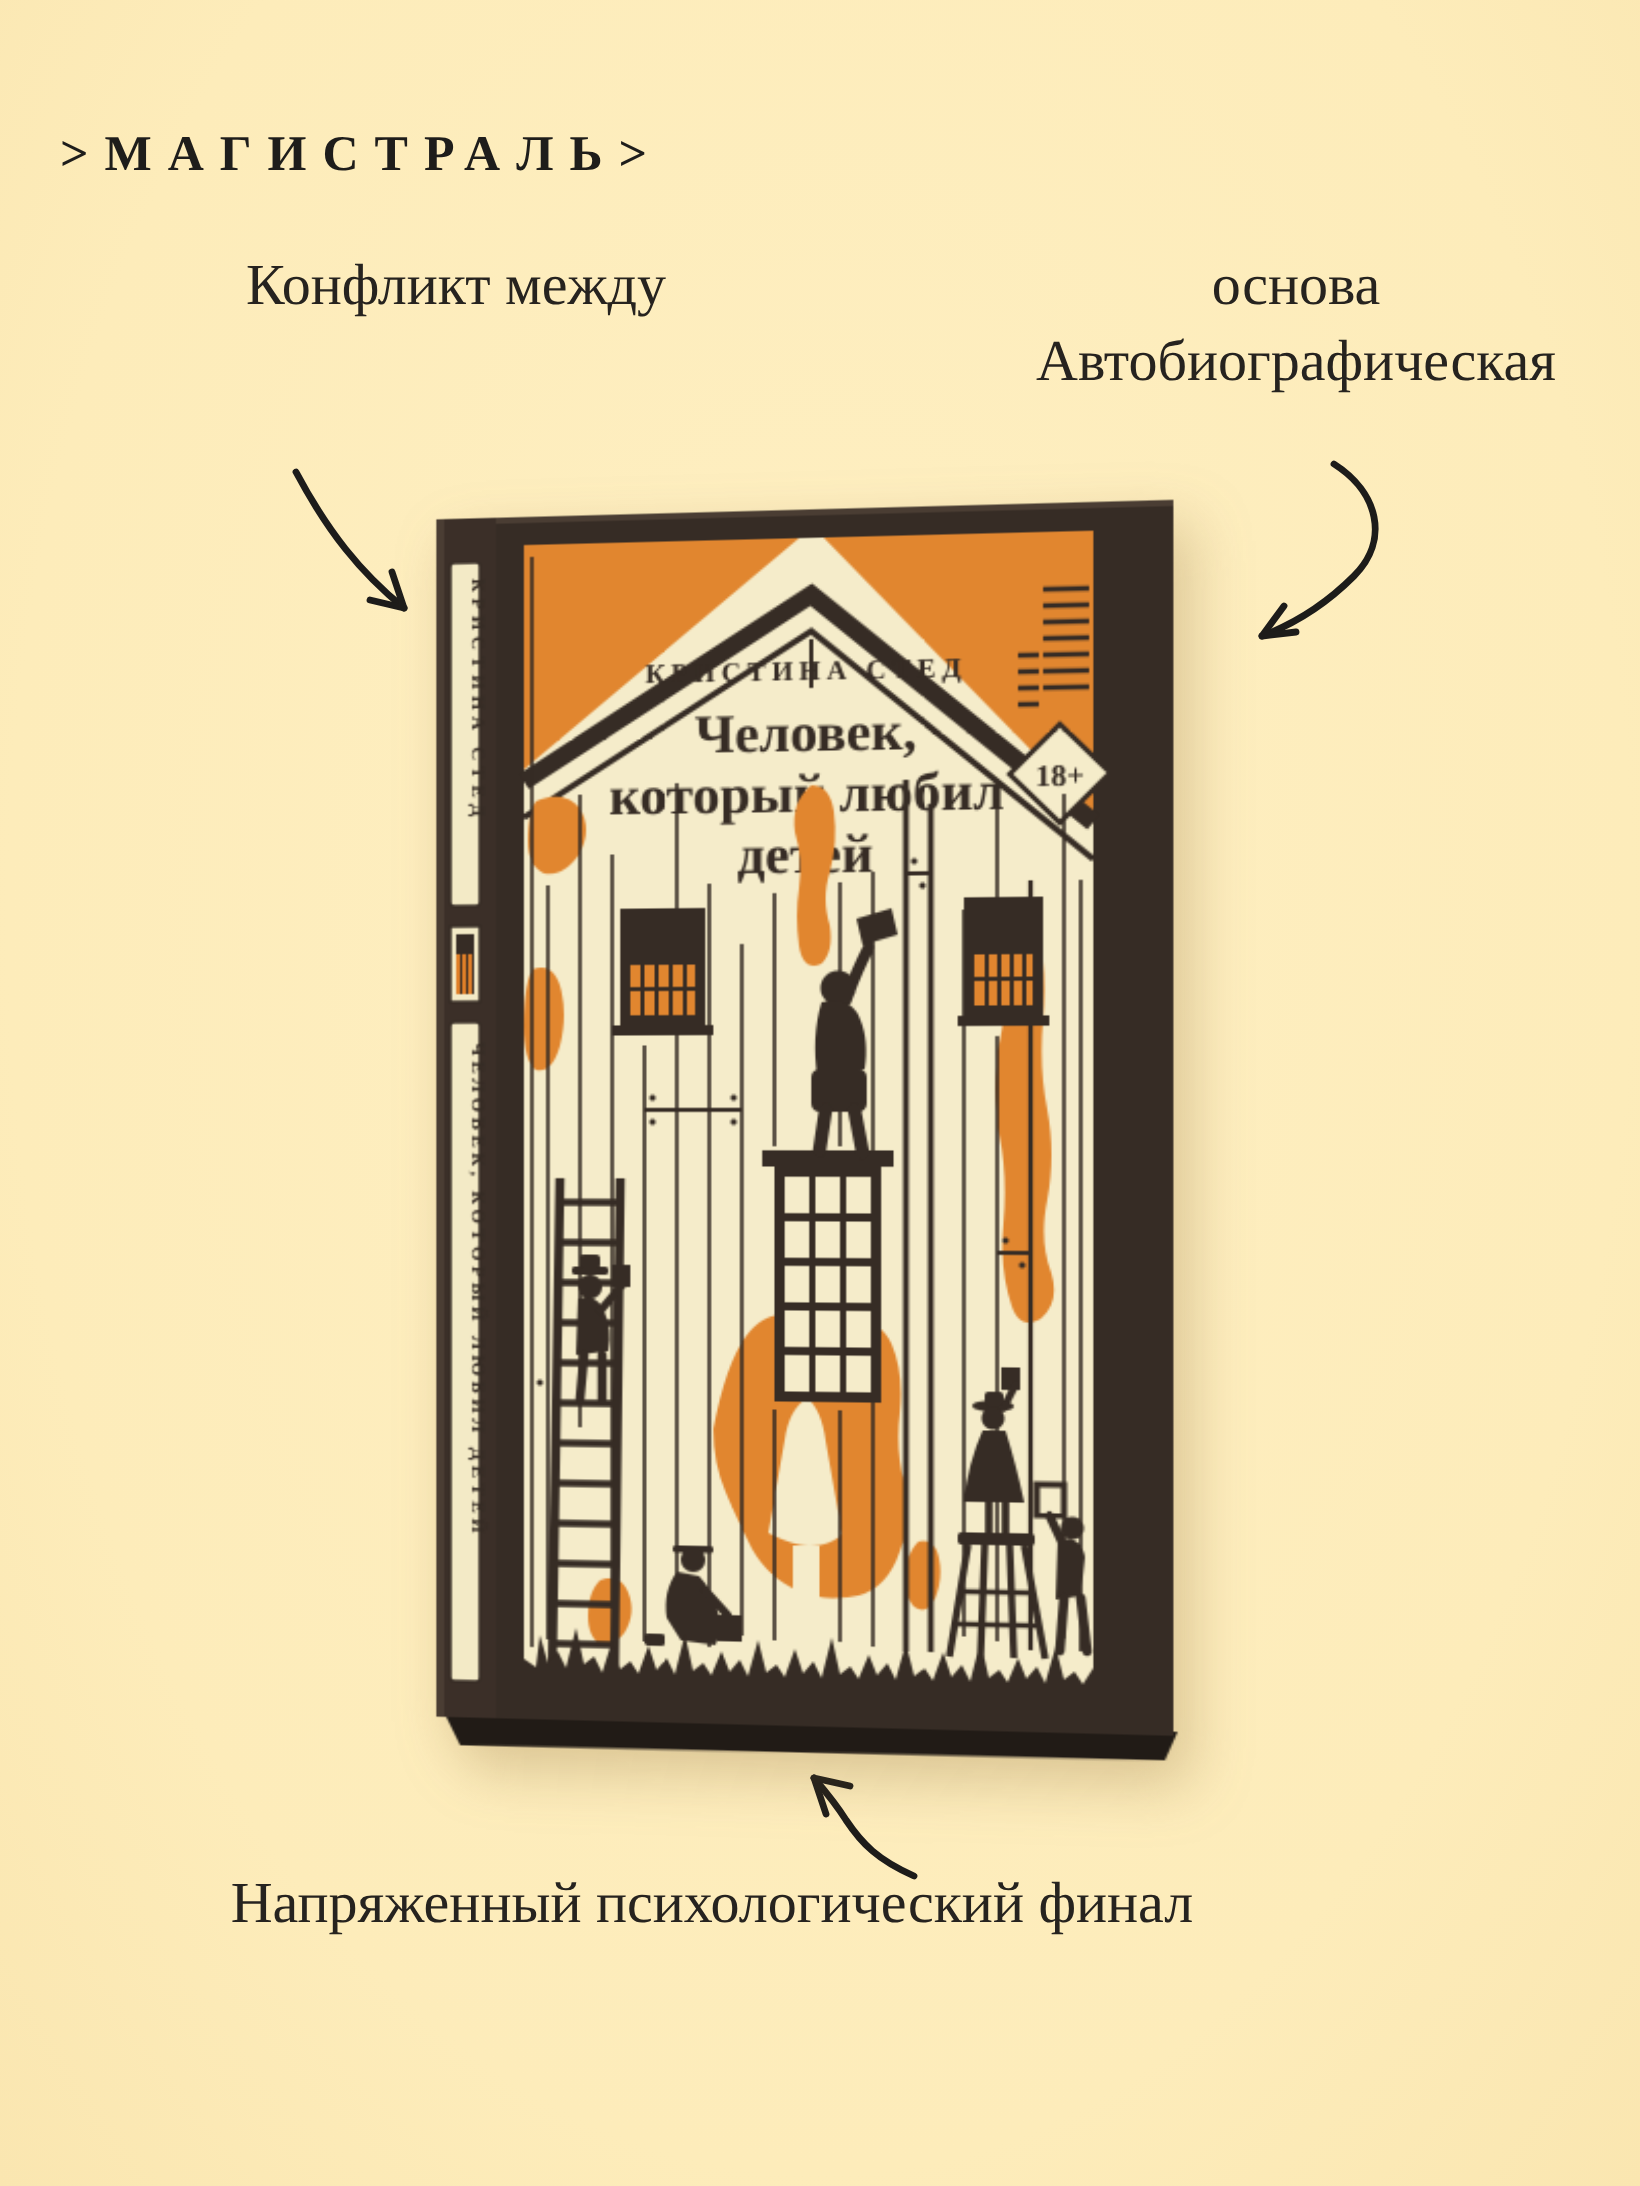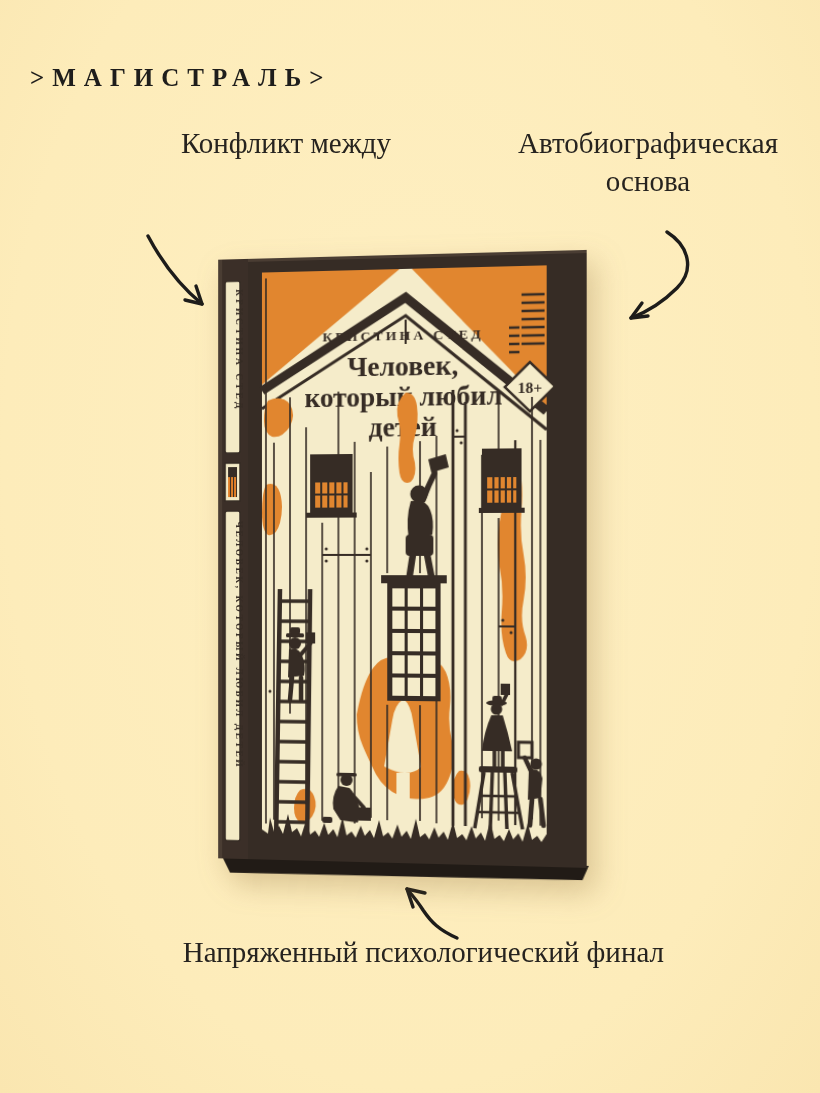--- a/index.html
+++ b/index.html
@@ -7,45 +7,45 @@
     width:820px;height:1093px;position:relative;overflow:hidden;
     background:radial-gradient(ellipse at 50% 42%, #feefc2 0%, #fdecba 70%, #fae6b0 100%);
     font-family:"Liberation Serif", serif;color:#26231f;
   }
   .logo{
     position:absolute;left:30px;top:26px;
     font-family:Liberation Serif, serif;font-weight:700;font-size:25px;
     letter-spacing:0.32em;color:#1e1d1b;white-space:nowrap;margin-top:38px;
   }
   .headline{position:absolute;text-align:center;font-size:29px;line-height:38px;color:#26231f;}
-  .headline.left{left:39px;top:124px;width:352px;text-align:right;}
+  .headline.left{left:52px;top:124px;width:352px;}
   .headline.right{left:478px;top:124px;width:340px;}
-  .caption{position:absolute;left:0;top:936px;width:664px;text-align:right;font-size:29px;color:#26231f;}
+  .caption{position:absolute;left:0;top:936px;width:664px;text-align:center;font-size:29px;color:#26231f;padding-left:24px;}
   .arrow{position:absolute;}
   .arrow path{fill:none;stroke:#1d1c1a;stroke-width:3.4;stroke-linecap:round;stroke-linejoin:round;}
   .book{
     position:absolute;left:204px;top:243px;width:392px;height:638px;
     transform:perspective(1000px) rotateY(-5deg);transform-origin:40px 50%;
     filter:drop-shadow(8px 12px 14px rgba(130,95,40,.28));
   }
   svg text{font-family:"Liberation Serif", serif;}
   .cover-title{font-weight:bold;fill:#362c25;}
 </style>
 </head>
 <body>
 
 <div class="logo">&gt;МАГИСТРАЛЬ&gt;</div>
 
 <div class="headline left">
   <div>Конфликт между</div>
 </div>
 
 <div class="headline right">
+  <div>основа</div>
   <div>Автобиографическая</div>
-  <div>основа</div>
 </div>
 
 <svg class="arrow" style="left:138px;top:232px" width="80" height="85">
   <path d="M10,4 C26,34 42,54 64,72"></path>
   <path d="M64,72 L47,68 M64,72 L58,54"></path>
 </svg>
 <svg class="arrow" style="left:615px;top:226px" width="95" height="102">
   <path d="M52,6 C74,20 80,44 62,62 C48,76 32,86 16,92"></path>
   <path d="M16,92 L33,90 M16,92 L27,77"></path>
 </svg>

